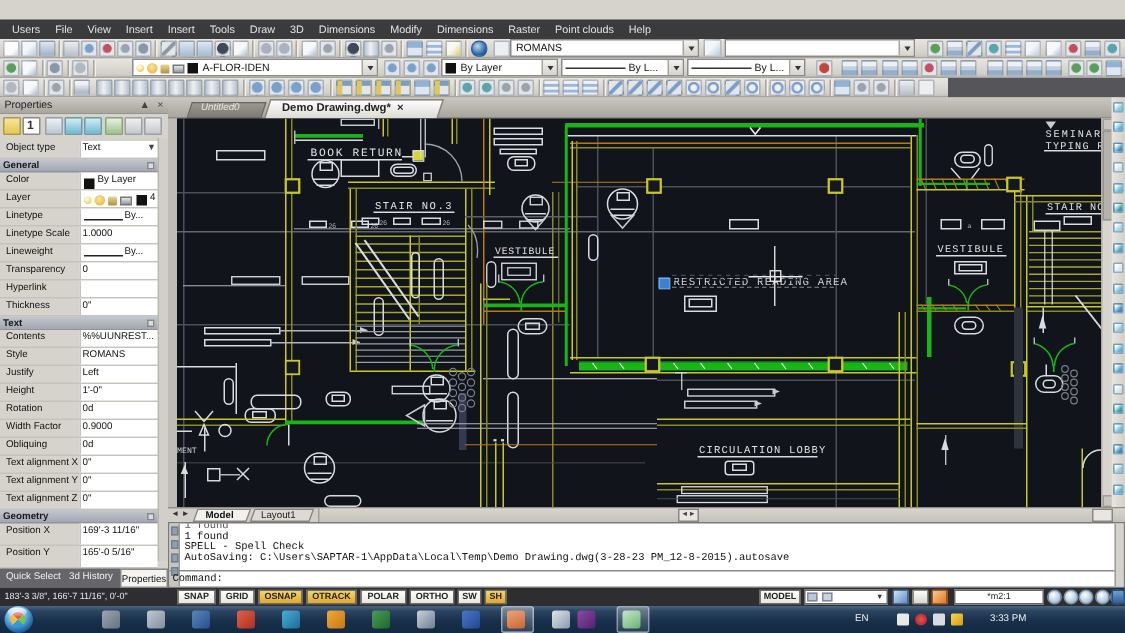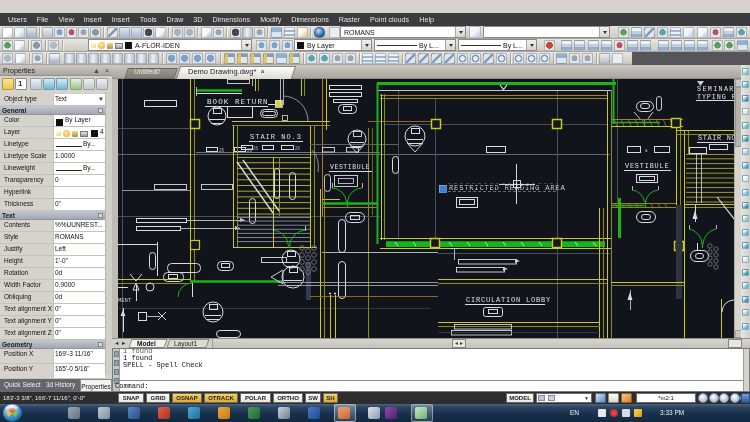--- a/index.html
+++ b/index.html
@@ -346,21 +346,21 @@
       <div class="abs" style="left:0;top:314px;width:112px;height:13px;background:#66666a;"></div>
       <span class="abs" style="left:4px;top:316px;font-size:6.5px;color:#f0f0f0;">Quick Select</span>
       <span class="abs" style="left:46px;top:316px;font-size:6.5px;color:#f0f0f0;">3d History</span>
       <span class="abs" style="left:80px;top:314px;width:32px;height:13px;background:#f4f3f0;border:1px solid #888;font-size:6.5px;color:#111;text-align:center;line-height:14px;">Properties</span>
     </div>
   <div id="drawwrap" class="abs"></div>
   <div id="tabbar" class="abs">
       <i class="abs" style="left:14px;top:3px;width:50px;height:11px;background:linear-gradient(180deg,#9a978f,#7e7b74);transform:skewX(-18deg);border:1px solid #6a6760;"></i>
       <span class="abs" style="left:22px;top:3px;font-size:6.5px;color:#e8e8e4;font-style:italic;">Untitled0</span>
       <i class="abs" style="left:66px;top:1px;width:116px;height:13px;background:linear-gradient(180deg,#fdfdfc,#dddad3);transform:skewX(-18deg);border:1px solid #8a8780;border-bottom:none;"></i>
-      <span class="abs" style="left:76px;top:2px;font-size:7.5px;font-weight:normal;color:#222;">Demo Drawing.dwg*&nbsp;&nbsp;×</span>
+      <span class="abs" style="left:76px;top:2px;font-size:7.5px;font-weight:bold;color:#222;">Demo Drawing.dwg*&nbsp;&nbsp;×</span>
     </div>
   <div id="cad" class="abs">
       <svg xmlns="http://www.w3.org/2000/svg" width="616" height="259" viewBox="118 79 616 259" style="position:absolute;left:0;top:0;">
         <rect x="118" y="79" width="616" height="259" fill="#11141b"></rect>
         <line x1="122.5" y1="79" x2="122.5" y2="338" stroke="#4a5058" stroke-width="1"></line>
         <line x1="118" y1="154.5" x2="610" y2="154.5" stroke="#62686f" stroke-width="1"></line>
         <line x1="384" y1="124.5" x2="607" y2="124.5" stroke="#4a5058" stroke-width="1"></line>
         <line x1="435.5" y1="98" x2="435.5" y2="238" stroke="#4a5058" stroke-width="1"></line>
         <line x1="398.5" y1="90" x2="398.5" y2="238" stroke="#4a5058" stroke-width="1"></line>
         <line x1="368.5" y1="128" x2="368.5" y2="338" stroke="#8a8a20" stroke-width="1"></line>
@@ -768,20 +768,21 @@
     </div>
   <div id="cmd" class="abs">
       <i class="abs" style="left:0;top:0;width:7px;height:42px;background:#c9c6bf;border-right:1px solid #a09d96;"></i>
       <i class="abs" style="left:1px;top:2px;width:5px;height:6px;background:#8fa0b0;border:1px solid #70808e;"></i>
       <i class="abs" style="left:1px;top:11px;width:5px;height:6px;background:#8fa0b0;border:1px solid #70808e;"></i>
       <i class="abs" style="left:1px;top:20px;width:5px;height:6px;background:#8fa0b0;border:1px solid #70808e;"></i>
       <i class="abs" style="left:1px;top:29px;width:5px;height:6px;background:#8fa0b0;border:1px solid #70808e;"></i>
       <span class="abs" style="left:10px;top:-2px;color:#555;">1 found</span>
       <span class="abs" style="left:10px;top:5px;">1 found</span>
       <span class="abs" style="left:10px;top:12px;">SPELL - Spell Check</span>
+      <span class="abs" style="left:10px;top:19px;">AutoSaving: C:\Users\SAPTAR-1\AppData\Local\Temp\Demo Drawing.dwg(3-28-23 PM_12-8-2015).autosave</span>
       <i class="abs" style="left:0;top:31px;width:638px;height:1px;background:#8a8a8a;"></i>
       <span class="abs" style="left:2px;top:33px;">Command:</span>
       <i class="abs" style="left:630px;top:0;width:8px;height:42px;background:#d5d2cb;border-left:1px solid #a09d96;"></i>
     </div>
   <div id="status" class="abs">
       <span class="abs" style="left:3px;top:2.5px;font-size:6px;color:#e8e8e8;">183'-3 3/8", 166'-7 11/16", 0'-0"</span>
       <span class="abs" style="left:118px;top:1px;width:26px;height:10px;background:linear-gradient(180deg,#fdfdfb,#e8e6e0);border:1px solid #6a6a6a;font-size:6px;font-weight:bold;color:#222;text-align:center;line-height:9px;">SNAP</span>
       <span class="abs" style="left:146px;top:1px;width:24px;height:10px;background:linear-gradient(180deg,#fdfdfb,#e8e6e0);border:1px solid #6a6a6a;font-size:6px;font-weight:bold;color:#222;text-align:center;line-height:9px;">GRID</span>
       <span class="abs" style="left:172px;top:1px;width:30px;height:10px;background:linear-gradient(180deg,#f4d468,#e0aa28);border:1px solid #6a6a6a;font-size:6px;font-weight:bold;color:#222;text-align:center;line-height:9px;">OSNAP</span>
       <span class="abs" style="left:204px;top:1px;width:34px;height:10px;background:linear-gradient(180deg,#f4d468,#e0aa28);border:1px solid #6a6a6a;font-size:6px;font-weight:bold;color:#222;text-align:center;line-height:9px;">OTRACK</span>

